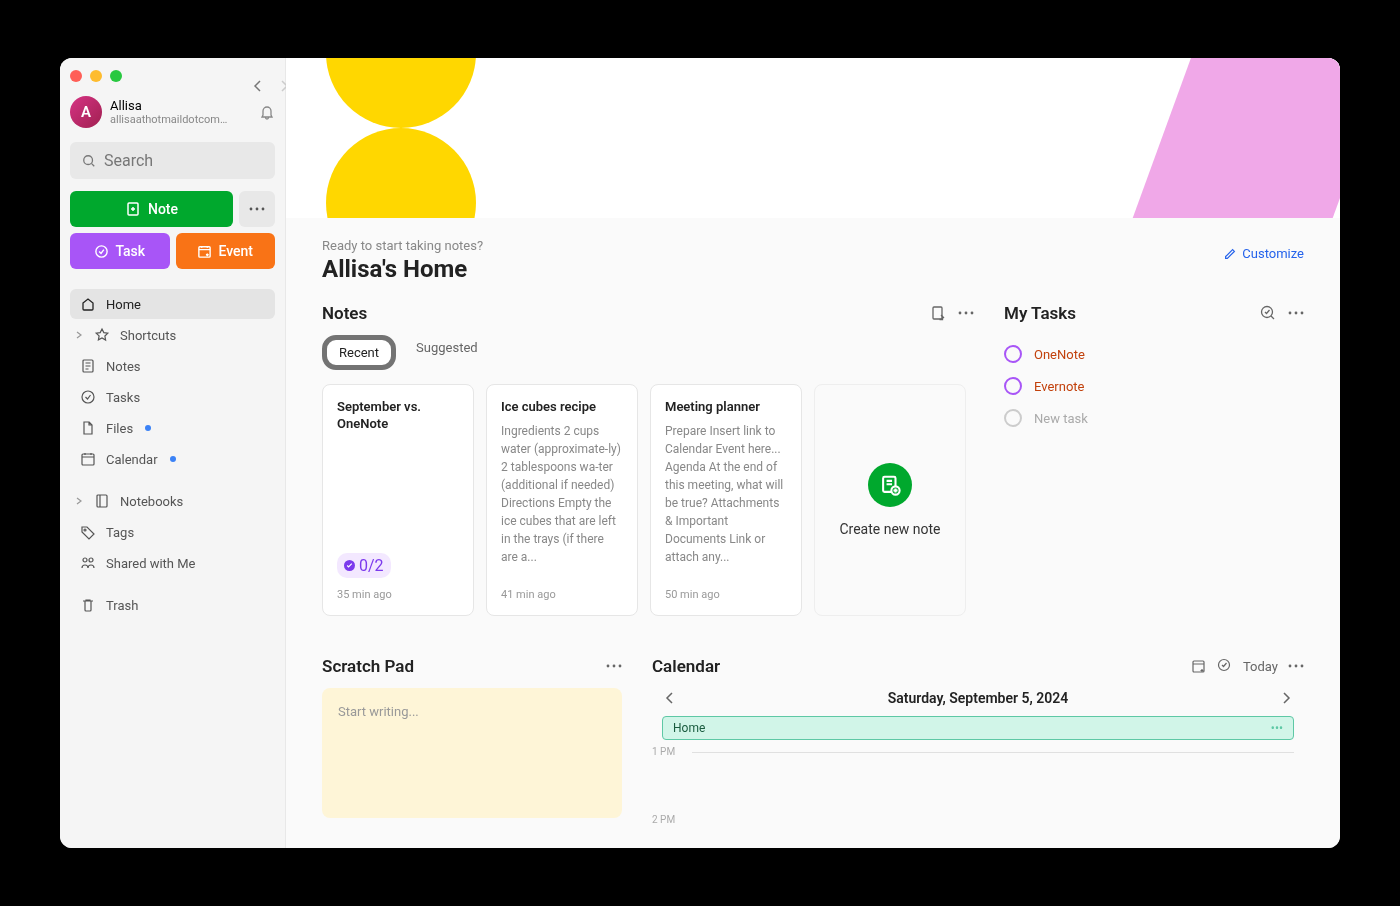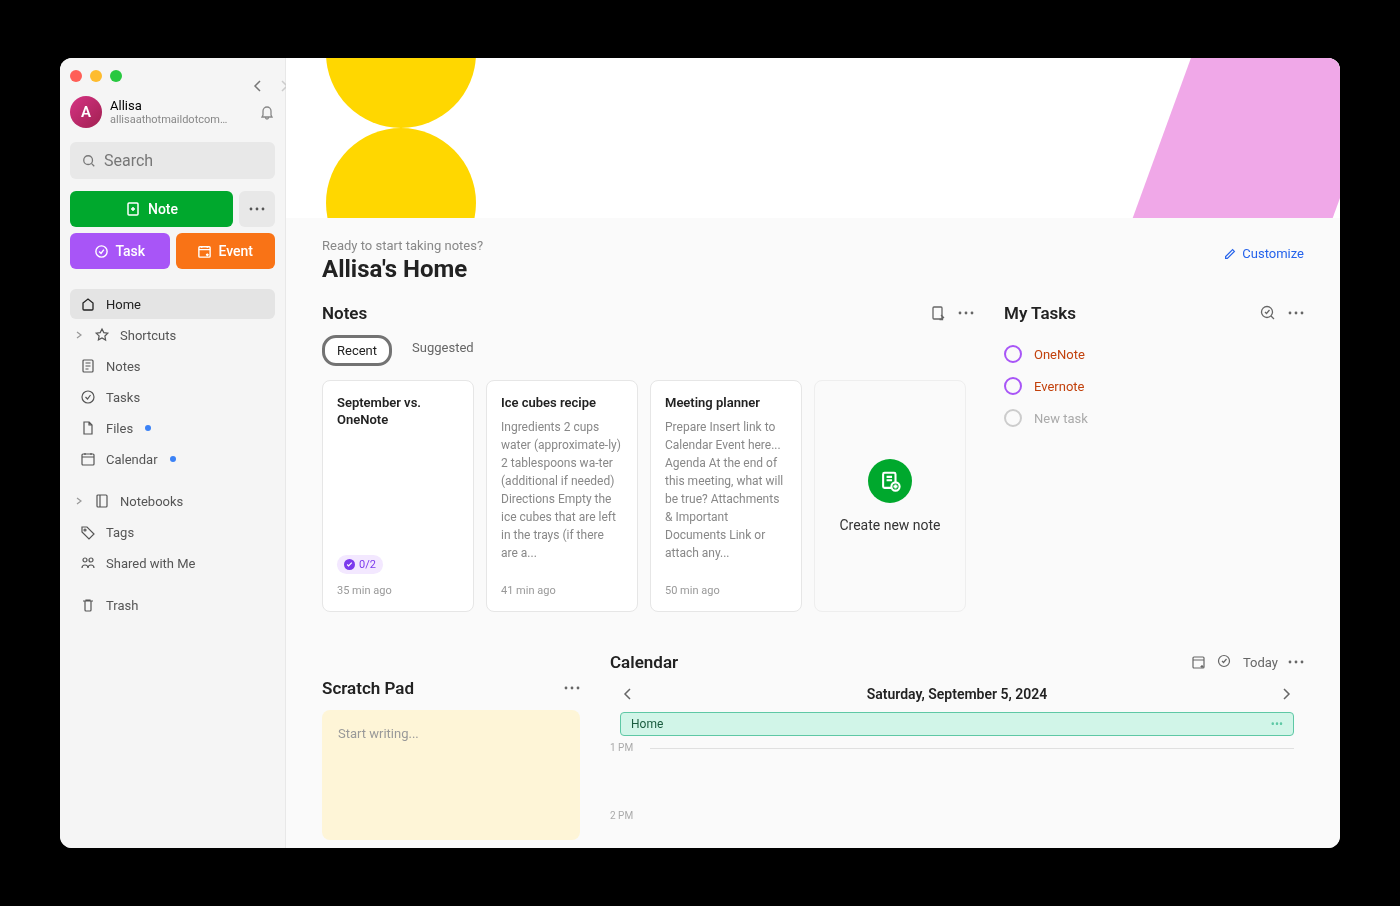--- a/index.html
+++ b/index.html
@@ -43,38 +43,38 @@
 .page-title { font-size:24px; font-weight:700; color:#222; margin-top:2px; }
 .customize { color:#2563eb; font-size:13px; display:flex; align-items:center; gap:5px; cursor:pointer; margin-top:8px; }
 .content { padding:10px 36px 20px; display:flex; gap:30px; }
 .col-left { flex:1; }
 .col-right { width:300px; }
 .section-head { display:flex; justify-content:space-between; align-items:center; margin-bottom:12px; }
 .section-title { font-size:17px; font-weight:600; color:#222; }
 .section-actions { display:flex; gap:12px; color:#666; align-items:center; }
 .tabs { display:flex; gap:8px; margin-bottom:14px; }
 .tab { padding:5px 12px; border-radius:14px; font-size:13px; cursor:pointer; color:#666; }
-.tab.active { background:#fff; border:3px solid #737373; color:#222; }
+.tab.active { background:#fff; border:5px solid #737373; color:#222; }
 .cards { display:flex; gap:12px; }
 .card { width:152px; height:232px; background:#fff; border:1px solid #e6e6e6; border-radius:8px; padding:14px; display:flex; flex-direction:column; cursor:pointer; }
 .card-title { font-size:13px; font-weight:600; color:#222; margin-bottom:6px; line-height:1.3; }
 .card-body { font-size:12px; color:#888; line-height:1.5; flex:1; overflow:hidden; }
-.card-badge { display:inline-flex; align-items:center; gap:4px; background:#f3e8ff; color:#7c3aed; font-size:11px; padding:3px 7px; border-radius:10px; width:fit-content; }
+.card-badge { display:inline-flex; align-items:center; gap:4px; background:#f3e8ff; color:#7c3aed; font-size:16px; padding:3px 7px; border-radius:10px; width:fit-content; }
 .card-time { font-size:11px; color:#999; margin-top:10px; }
 .card-new { align-items:center; justify-content:center; gap:14px; background:#fafafa; border:1px solid #eee; }
 .card-new-icon { width:44px; height:44px; border-radius:50%; background:#00a82d; display:flex; align-items:center; justify-content:center; color:#fff; }
 .card-new-label { font-size:14px; color:#333; }
 .task-list { display:flex; flex-direction:column; gap:14px; padding:10px 0; }
 .task-item { display:flex; align-items:center; gap:12px; cursor:pointer; }
 .task-circle { width:18px; height:18px; border:2px solid #a855f7; border-radius:50%; }
 .task-circle.muted { border-color:#ccc; }
 .task-label { font-size:13px; color:#c2410c; }
 .task-label.muted { color:#aaa; }
 .bottom { padding:20px 36px; display:flex; gap:30px; }
-.scratch { width:258px;margin-top:26px; }
+.scratch { width:300px; }
 .scratch-pad { background:#fef5d7; border-radius:8px; padding:16px; height:130px; font-size:13px; color:#999; }
 .calendar { flex:1; }
 .cal-head { display:flex; justify-content:space-between; align-items:center; margin-bottom:10px; }
 .cal-actions { display:flex; align-items:center; gap:10px; color:#666; font-size:13px; }
 .cal-nav { display:flex; justify-content:space-between; align-items:center; padding:4px 10px; }
 .cal-date { font-size:14px; font-weight:600; color:#222; }
 .cal-body { position:relative; height:80px; }
 .cal-event { background:#d1f5e8; border:1px solid #5ec8a5; border-radius:4px; padding:4px 10px; font-size:12px; color:#1a5c3f; display:flex; justify-content:space-between; margin:6px 10px; }
 .cal-time { position:absolute; left:0; font-size:10px; color:#aaa; }
 .cal-line { position:absolute; left:40px; right:10px; height:1px; background:#e0e0e0; }

